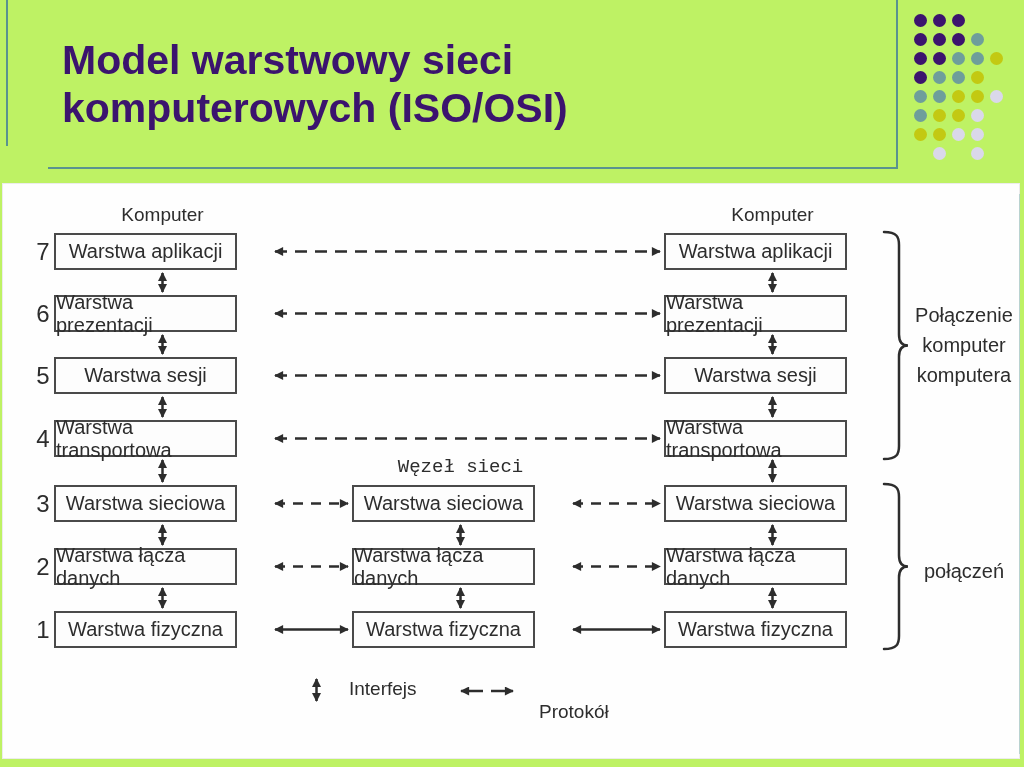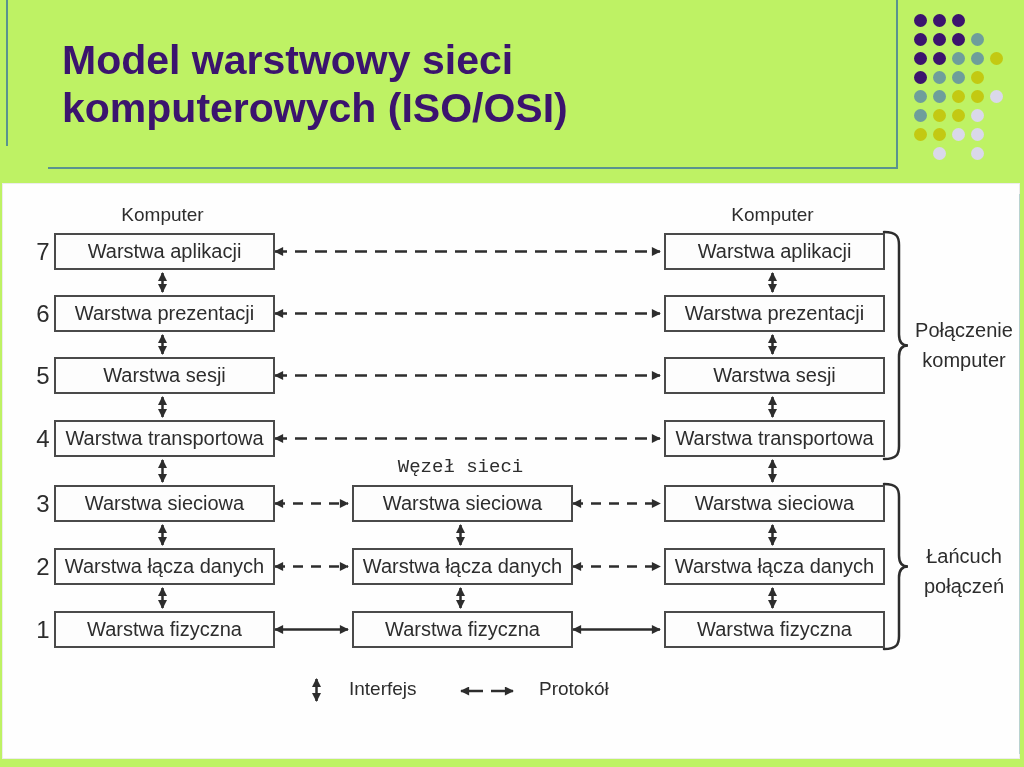--- a/index.html
+++ b/index.html
@@ -18,21 +18,21 @@
   
   .dots{position:absolute; left:0; top:0; width:1024px; height:180px; pointer-events:none;}
   .dot{position:absolute; width:13px; height:13px; border-radius:50%;}
   
   .diagram{
     position:absolute; left:2px; top:183px; width:1018px; height:576px;
     background:#fefefe; border:1px solid #ececec; box-sizing:border-box;
   }
   .diagram-right-edge{position:absolute; left:1016px; top:10px; width:1px; height:560px; background:#b9d2cf;}
   .layer-box{
-    position:absolute; width:221px; height:37px; box-sizing:border-box;
+    position:absolute; width:183px; height:37px; box-sizing:border-box;
     border:2px solid #4a4a4a; background:#fdfdfd; color:#2d2d2d;
     display:flex; align-items:center; justify-content:center;
     font-size:20px;
   }
   .layer-num{
     position:absolute; width:28px; text-align:center; color:#2d2d2d;
     font-size:24px; line-height:26px;
   }
   .col-header{
     position:absolute; width:217px; text-align:center; color:#2d2d2d; font-size:19px;
@@ -157,24 +157,24 @@
         <div class="layer-box" style="left: 661px; top: 173px;">Warstwa sesji</div>
         <div class="layer-box" style="left: 661px; top: 236px;">Warstwa transportowa</div>
         <div class="layer-box" style="left: 661px; top: 301px;">Warstwa sieciowa</div>
         <div class="layer-box" style="left: 661px; top: 364px;">Warstwa łącza danych</div>
         <div class="layer-box" style="left: 661px; top: 427px;">Warstwa fizyczna</div>
       </div>
 
     <div class="brace-label" style="top:102px; height:118px;">
       <span>Połączenie</span>
       <span>komputer</span>
+      <span>komputera</span>
     </div>
     <div class="brace-label" style="top:354px; height:66px;">
-      <span>Łańcuch</span>
       <span>połączeń</span>
     </div>
 
     <div class="legend-text" style="left:346px; top:494px;">Interfejs</div>
-    <div class="legend-text" style="left:536px; top:494px;">Protokół</div>
+    <div class="legend-text" style="left:536px; top:517px;">Protokół</div>
 
     <div class="diagram-right-edge"></div>
   </div>
 </div>
 
 </body></html>

